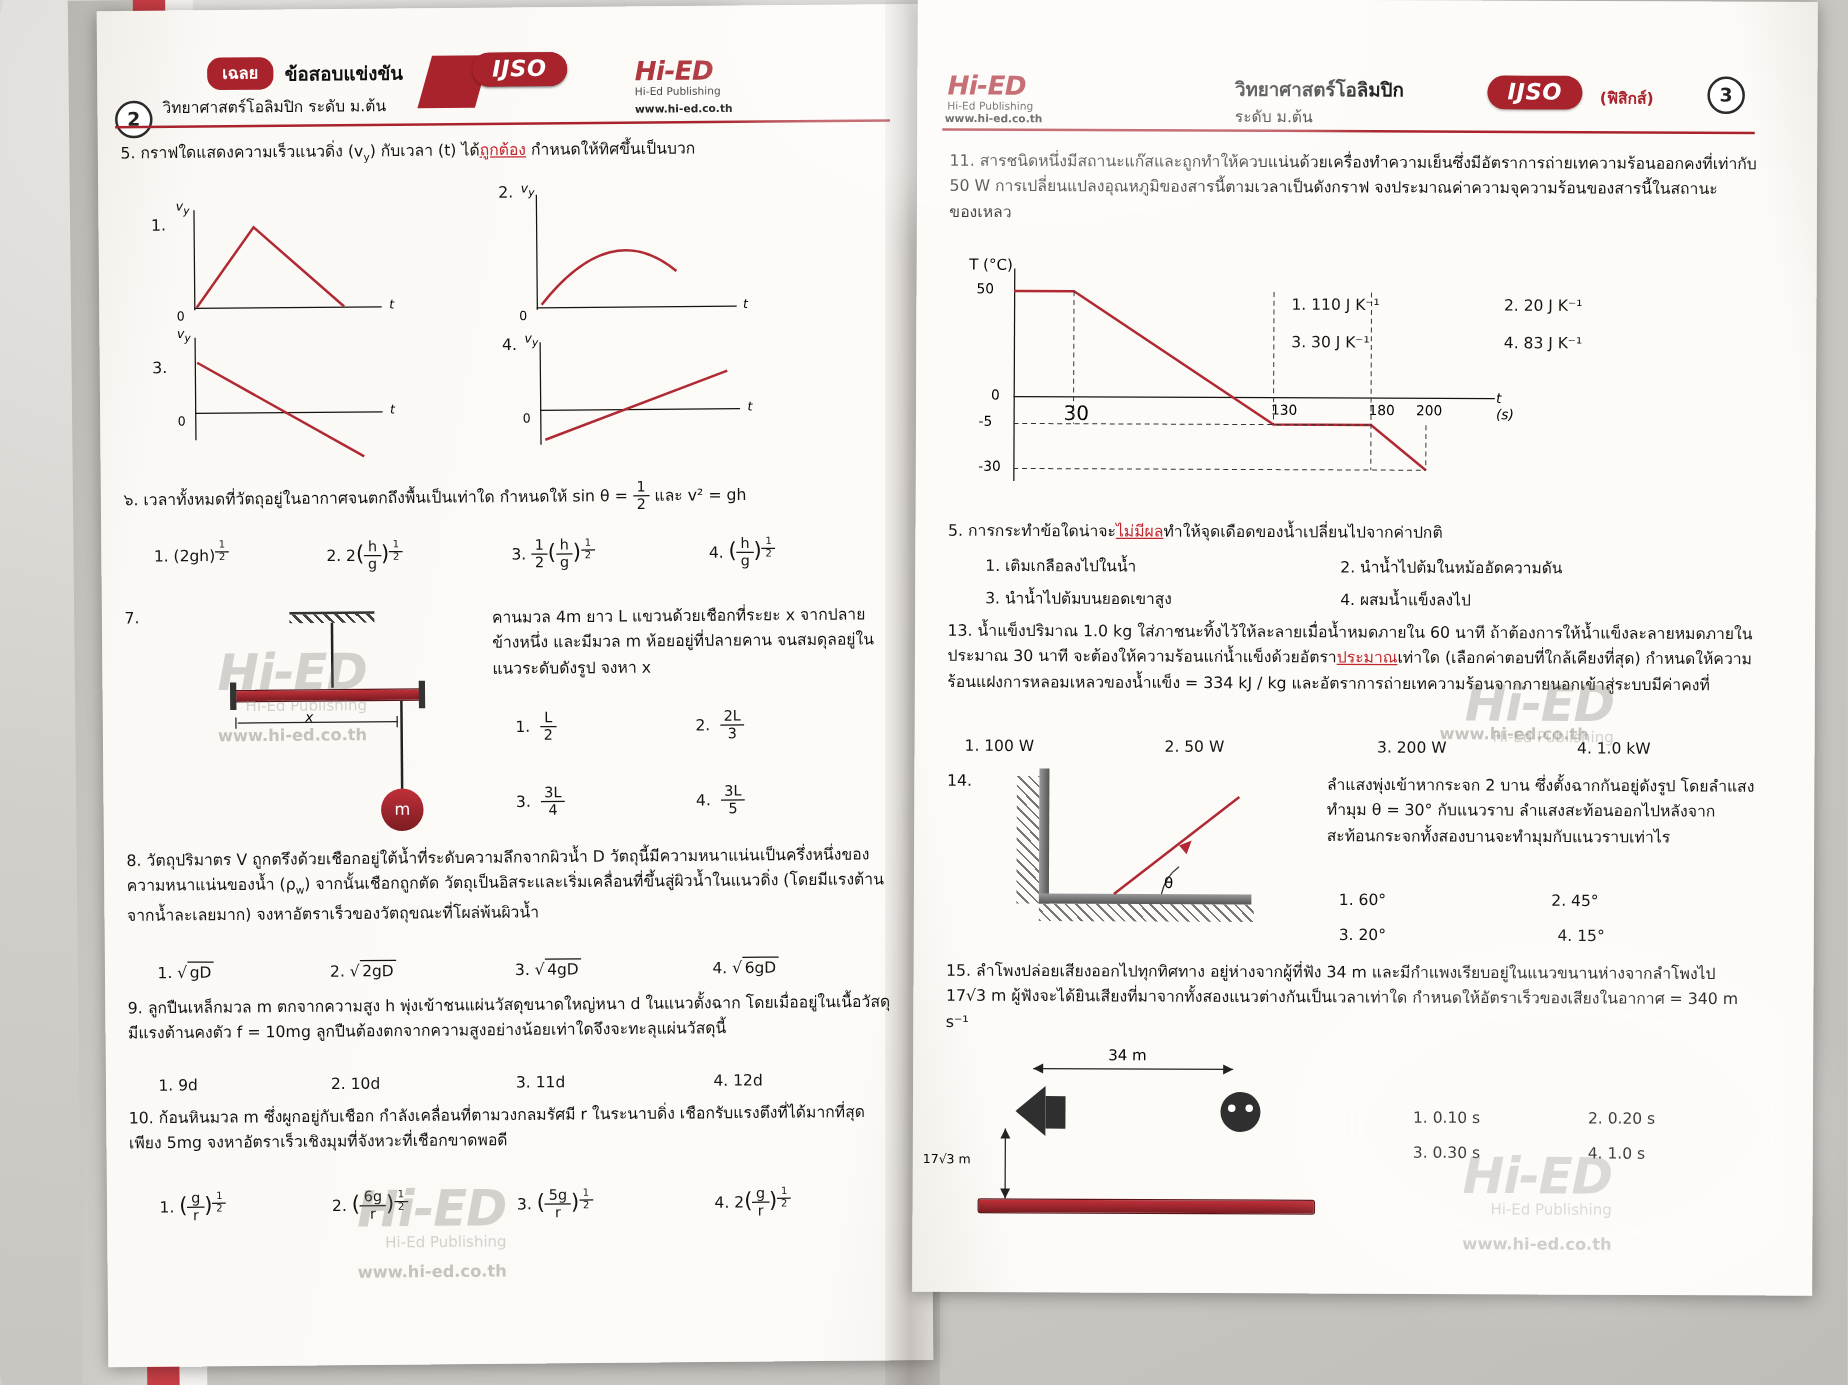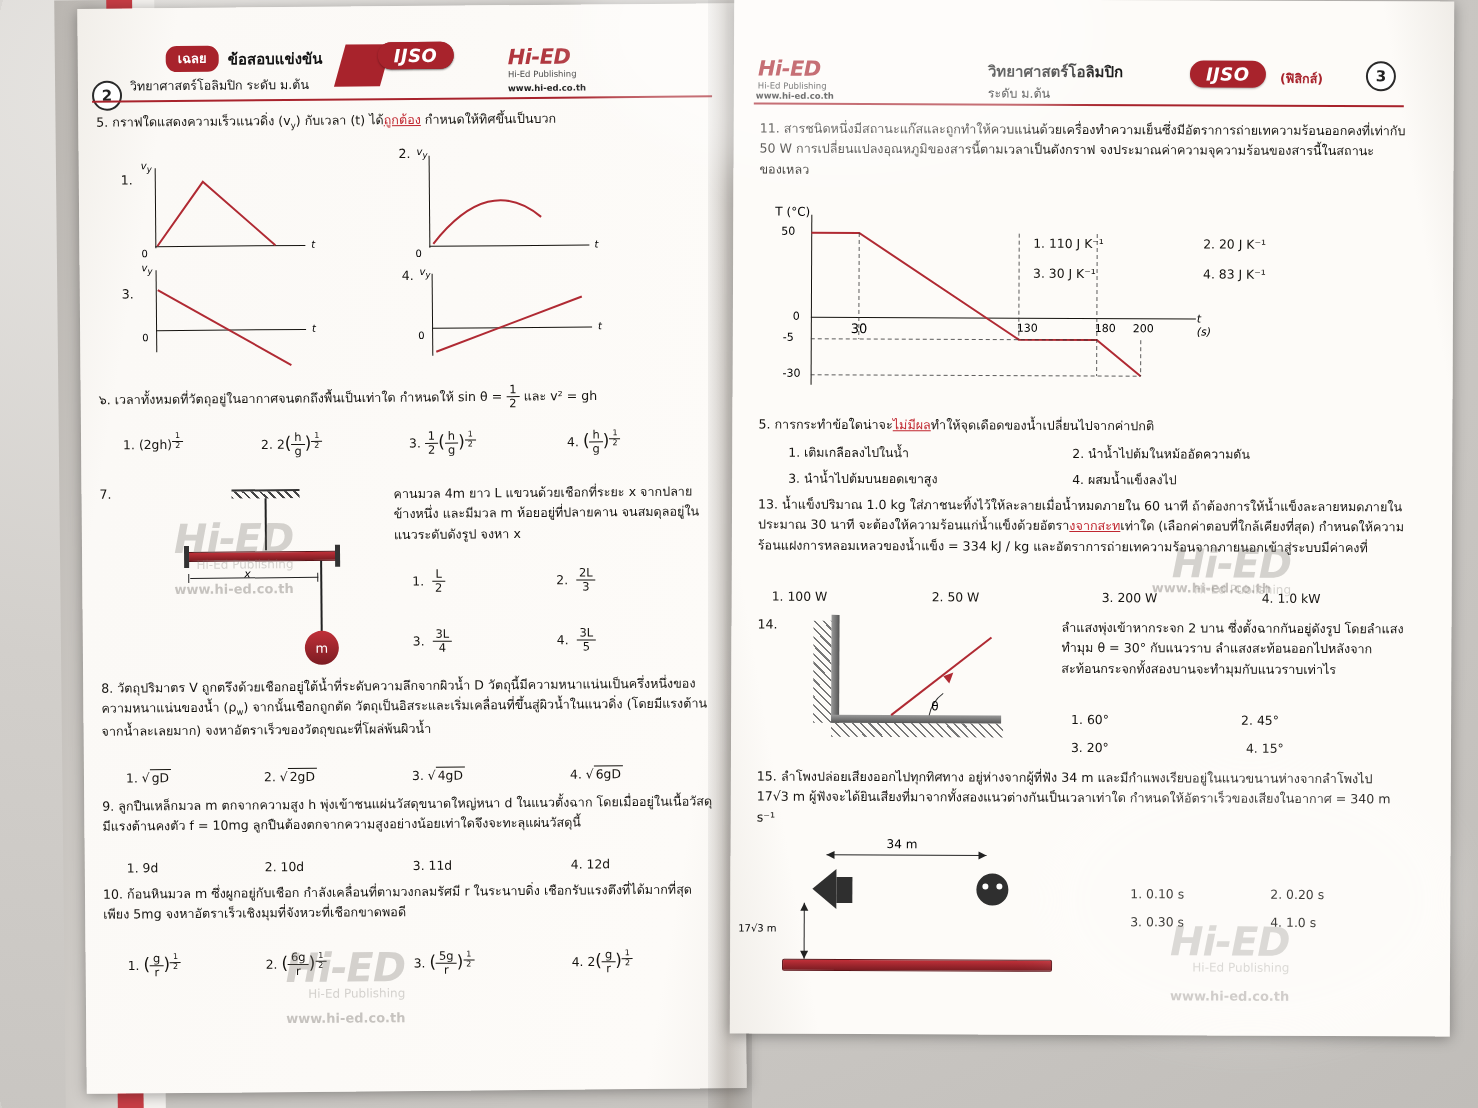--- a/index.html
+++ b/index.html
@@ -365,21 +365,21 @@
         <div style="position:absolute; left:-18px; top:-2px; font-size:12px;">T (°C)</div>
         <div class="axis" style="left:18px; top:8px; width:1.4px; height:170px;"></div>
         <div class="axis" style="left:18px; top:110px; width:385px; height:1.4px;"></div>
         <div style="position:absolute; left:404px; top:104px; font-size:11px; font-style:italic;">t (s)</div>
 
         <div style="position:absolute; left:-12px; top:18px; font-size:11px;">50</div>
         <div style="position:absolute; left:0px; top:103px; font-size:11px;">0</div>
         <div style="position:absolute; left:-10px; top:124px; font-size:11px;">-5</div>
         <div style="position:absolute; left:-10px; top:160px; font-size:11px;">-30</div>
 
-        <div style="position:absolute; left:58px; top:114px; font-size:13px;">30</div>
+        <div style="position:absolute; left:58px; top:114px; font-size:16px;">30</div>
         <div style="position:absolute; left:224px; top:114px; font-size:11px;">130</div>
         <div style="position:absolute; left:302px; top:114px; font-size:11px;">180</div>
         <div style="position:absolute; left:340px; top:114px; font-size:11px;">200</div>
 
         <svg style="position:absolute; left:18px; top:8px;" width="390" height="172">
           <polyline points="0,18 48,18 208,124 286,124 330,160" fill="none" stroke="#b02a33" stroke-width="2"></polyline>
           <line x1="48" y1="18" x2="48" y2="124" stroke="#333" stroke-width="0.8" stroke-dasharray="4,3"></line>
           <line x1="208" y1="18" x2="208" y2="124" stroke="#333" stroke-width="0.8" stroke-dasharray="4,3"></line>
           <line x1="286" y1="18" x2="286" y2="160" stroke="#333" stroke-width="0.8" stroke-dasharray="4,3"></line>
           <line x1="330" y1="124" x2="330" y2="160" stroke="#333" stroke-width="0.8" stroke-dasharray="4,3"></line>
@@ -421,21 +421,21 @@
         <span>3.</span>
         <span>นำน้ำไปต้มบนยอดเขาสูง</span>
       </div>
       <div class="opt" style="left:340px; top:470px;">
         <span>4.</span>
         <span>ผสมน้ำแข็งลงไป</span>
       </div>
 
       <div class="q" style="left:26px; top:496px; width:648px;">
         <span>13.</span>
-        <span>น้ำแข็งปริมาณ 1.0 kg ใส่ภาชนะทิ้งไว้ให้ละลายเมื่อน้ำหมดภายใน 60 นาที ถ้าต้องการให้น้ำแข็งละลายหมดภายในประมาณ 30 นาที จะต้องให้ความร้อนแก่น้ำแข็งด้วยอัตรา</span><span class="red-u">งจากสะท</span><span>เท่าใด (เลือกค่าตอบที่ใกล้เคียงที่สุด) กำหนดให้ความร้อนแฝงการหลอมเหลวของน้ำแข็ง = 334 kJ / kg และอัตราการถ่ายเทความร้อนจากภายนอกเข้าสู่ระบบมีค่าคงที่</span>
+        <span>น้ำแข็งปริมาณ 1.0 kg ใส่ภาชนะทิ้งไว้ให้ละลายเมื่อน้ำหมดภายใน 60 นาที ถ้าต้องการให้น้ำแข็งละลายหมดภายในประมาณ 30 นาที จะต้องให้ความร้อนแก่น้ำแข็งด้วยอัตรา</span><span class="red-u">ประมาณ</span><span>เท่าใด (เลือกค่าตอบที่ใกล้เคียงที่สุด) กำหนดให้ความร้อนแฝงการหลอมเหลวของน้ำแข็ง = 334 kJ / kg และอัตราการถ่ายเทความร้อนจากภายนอกเข้าสู่ระบบมีค่าคงที่</span>
       </div>
       <div class="opt" style="left:40px; top:590px;">
         <span>1.</span>
         <span>100 W</span>
       </div>
       <div class="opt" style="left:200px; top:590px;">
         <span>2.</span>
         <span>50 W</span>
       </div>
       <div class="opt" style="left:370px; top:590px;">

